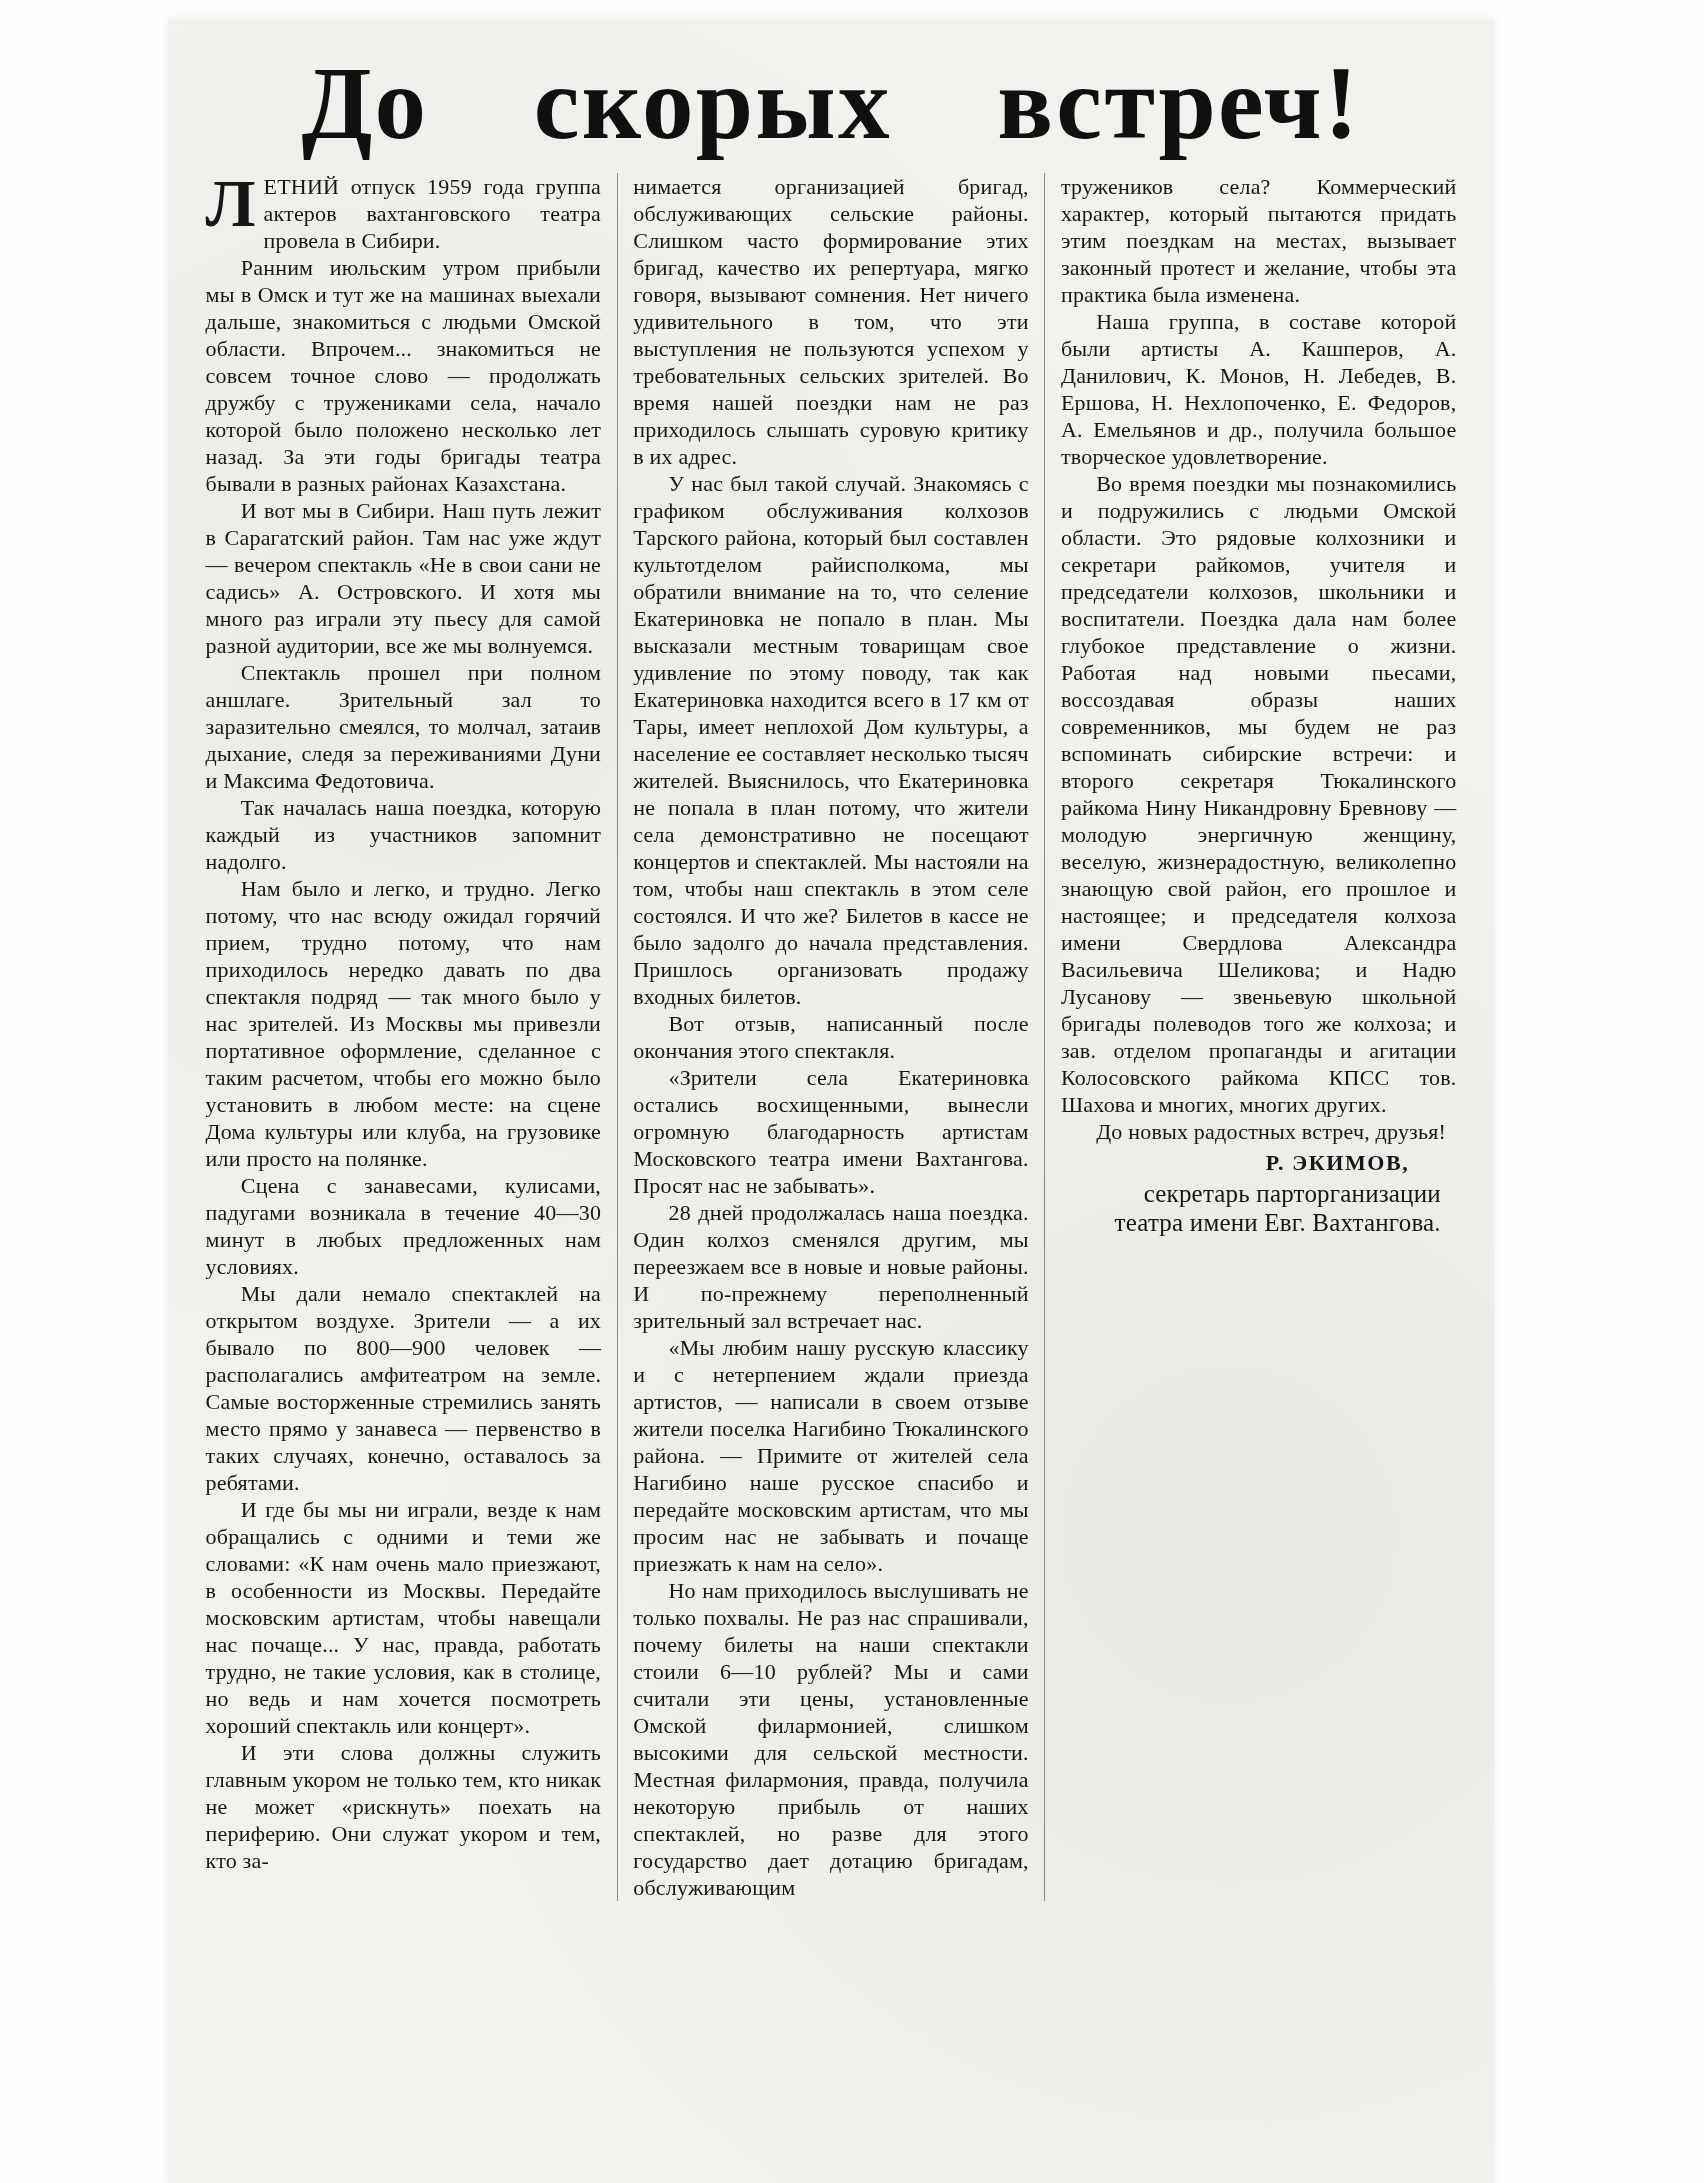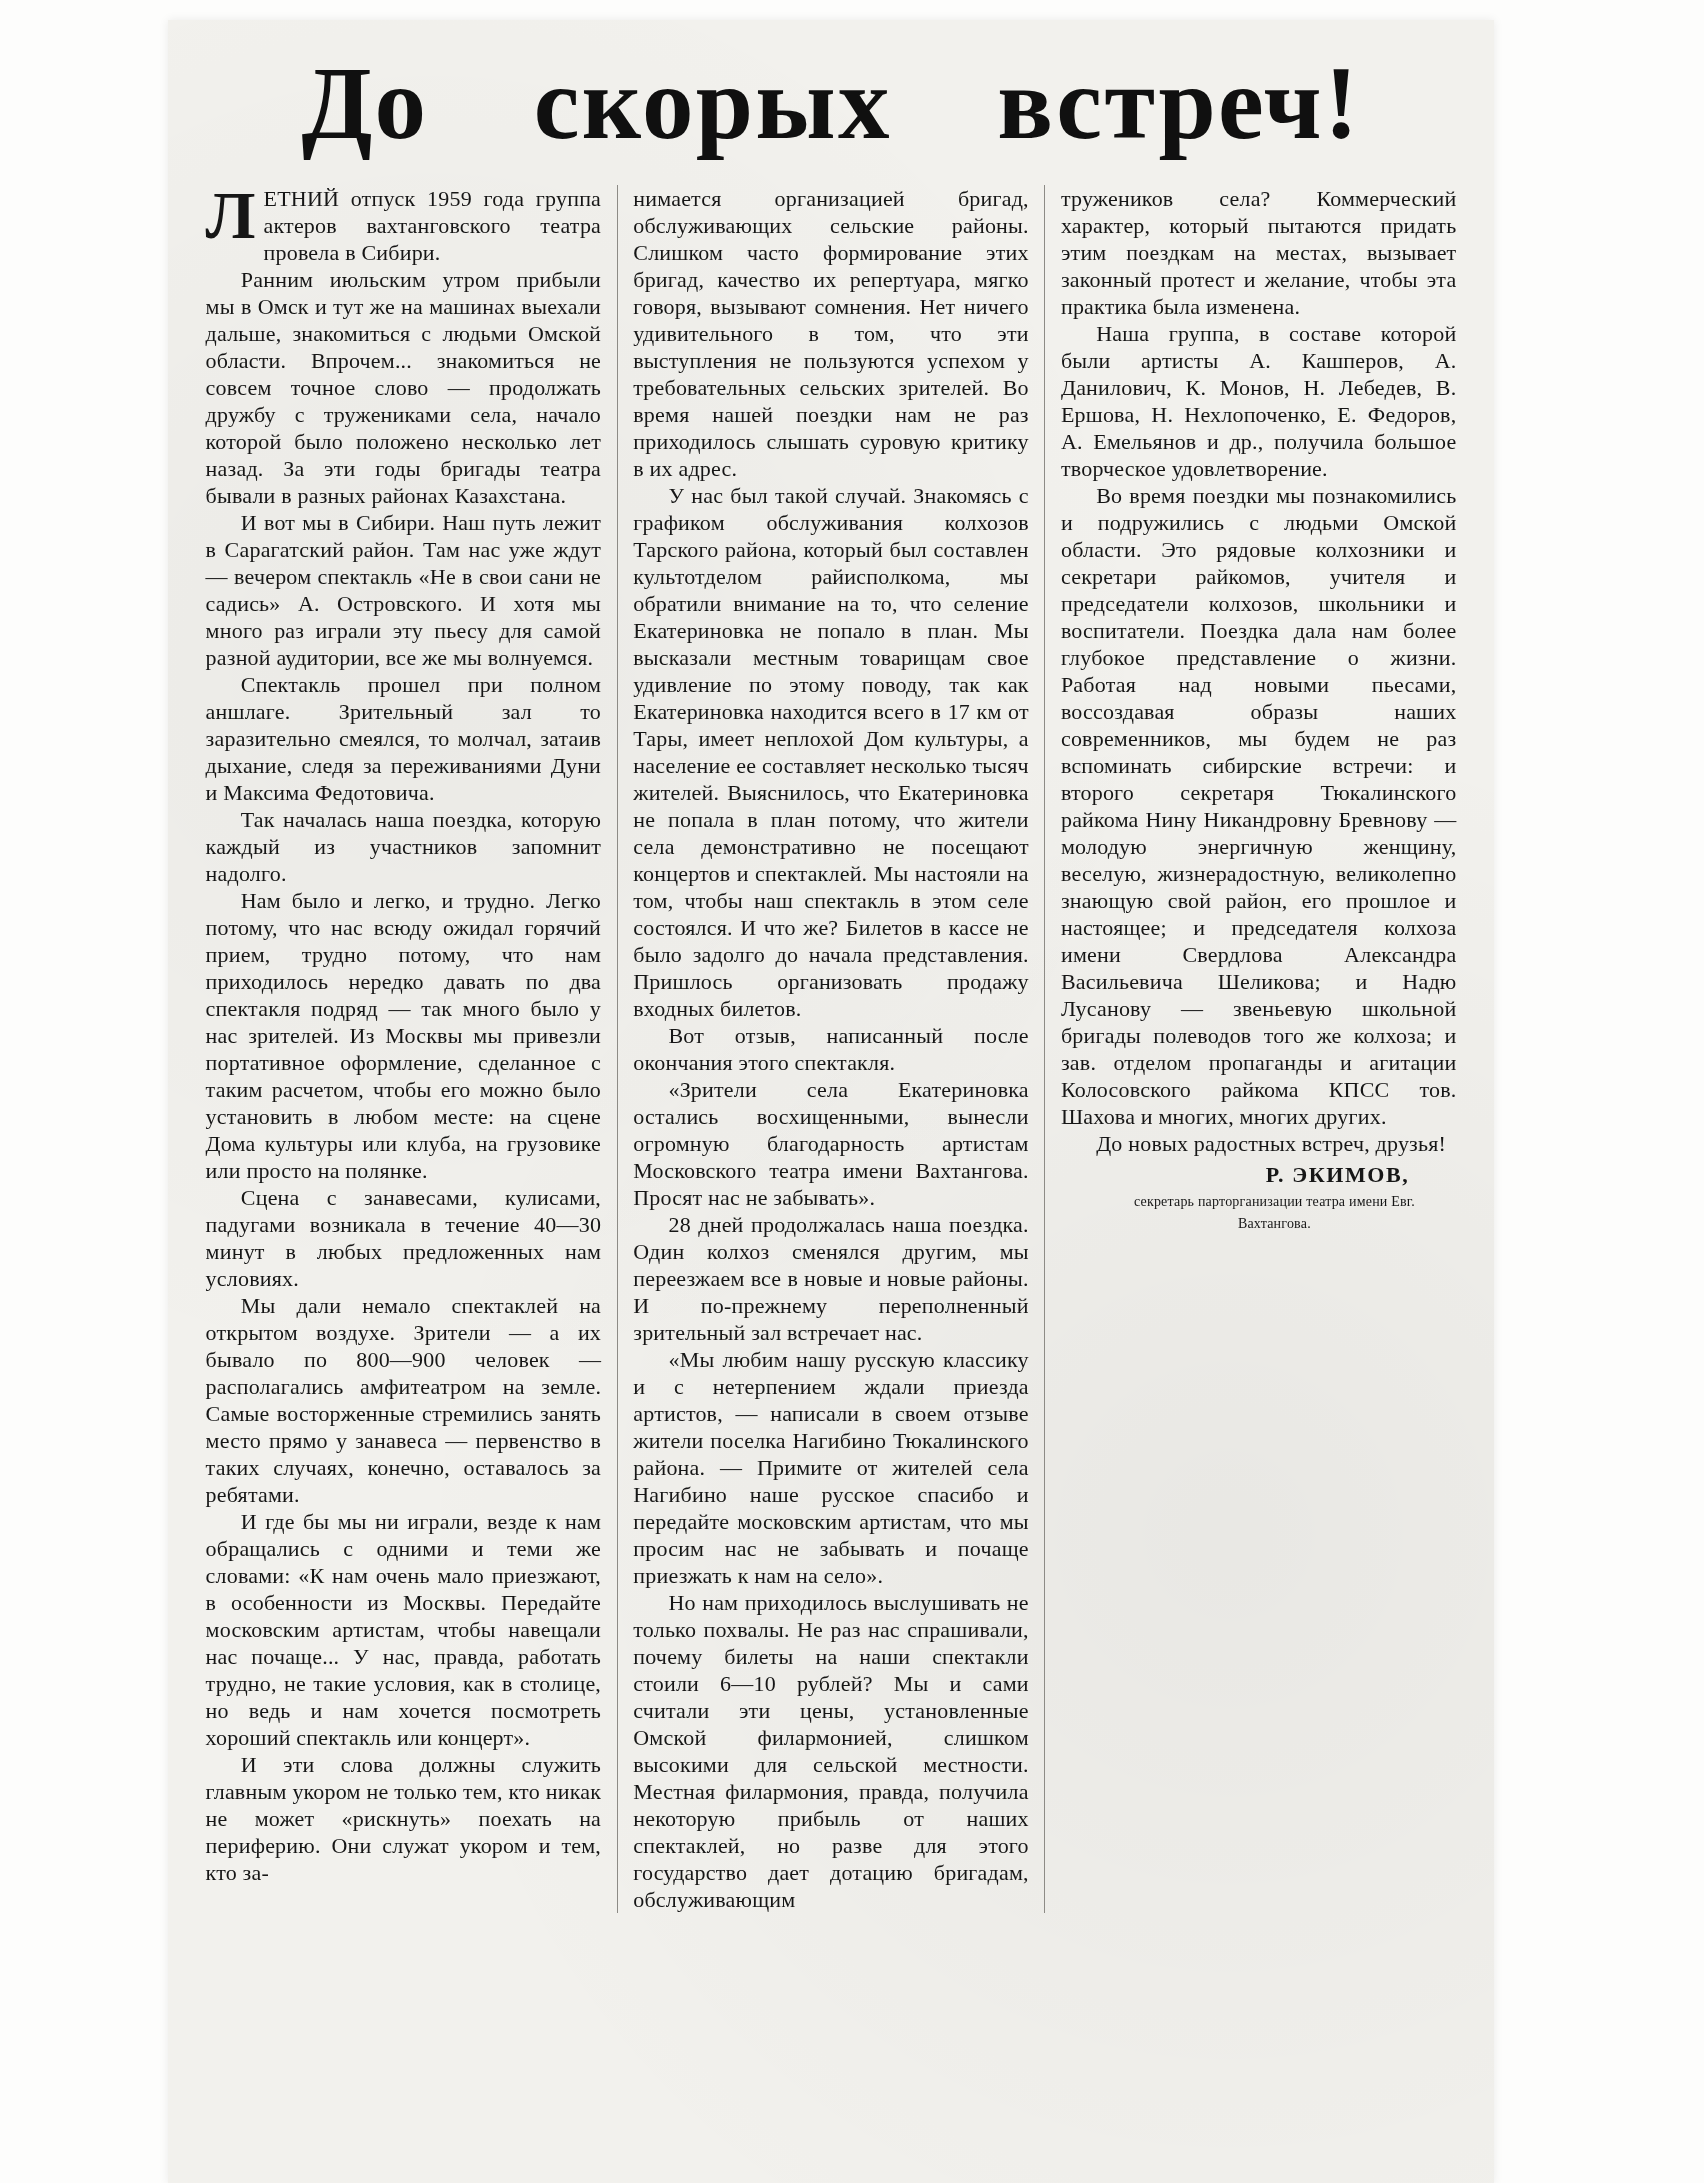--- a/index.html
+++ b/index.html
@@ -34,21 +34,21 @@
     height: 2164px;
     background:
       radial-gradient(circle at 20% 30%, rgba(0,0,0,0.03), rgba(0,0,0,0) 40%),
       radial-gradient(circle at 80% 70%, rgba(0,0,0,0.04), rgba(0,0,0,0) 45%),
       #f2f1ed;
     box-sizing: border-box;
     padding: 15.6px 22px 0 22px;
     box-shadow: 0 0 9.4px rgba(0,0,0,0.08);
   }
   .headline {
-    margin: 14px 0 28px 0;
+    margin: 14px 0 16px 0;
     text-align: center;
     font-family: "Liberation Serif", serif;
     font-weight: bold;
     font-size: 103px;
     line-height: 1.05;
     letter-spacing: 2.3px;
     word-spacing: 0.75em;
     color: #101010;
     white-space: nowrap;
   }
@@ -89,23 +89,23 @@
   .sig-author {
     margin: 4px 47px 0 0;
     text-align: right;
     font-weight: bold;
     letter-spacing: 1.6px;
     font-size: 22px;
     line-height: 27px;
   }
   .sig-role {
     margin: 3.1px 15.6px 0 47px;
-    text-align: center;
-    font-size: 14px;
-    line-height: 22px;
+    text-align: right;
+    font-size: 25px;
+    line-height: 29px;
   }
   .margin-right {
     position: absolute;
     top: 0;
     right: 0;
     width: 211px;
     height: 2183px;
   }
 </style>
 </head>

